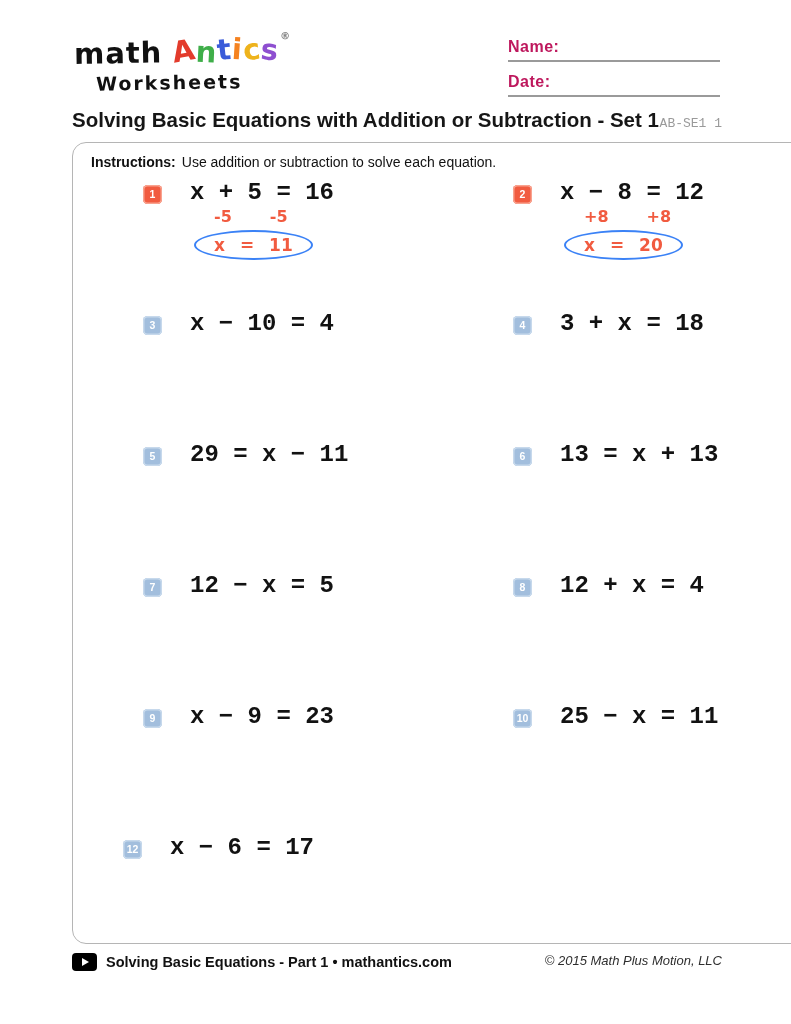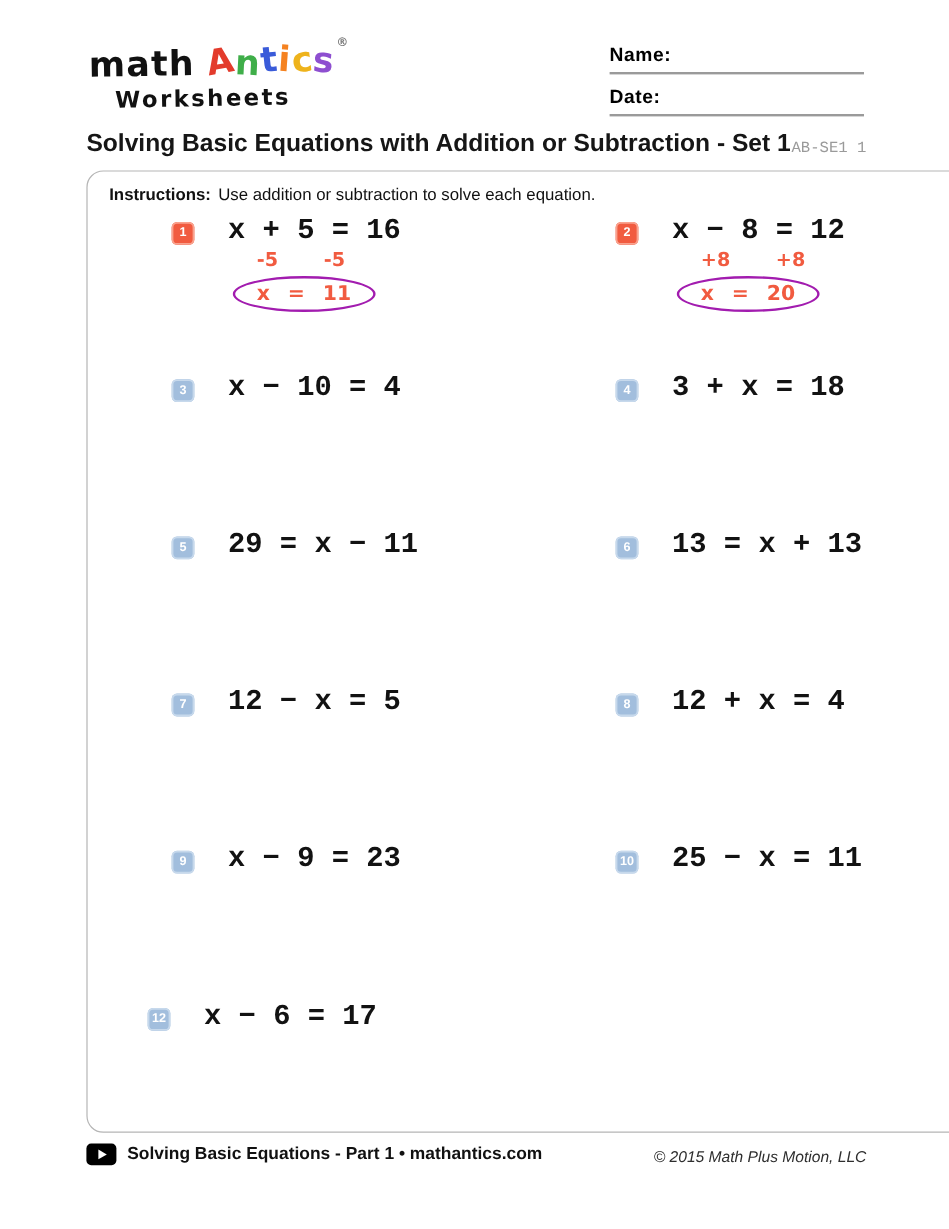--- a/index.html
+++ b/index.html
@@ -17,21 +17,21 @@
   .antics span:nth-child(3){ transform:rotate(-4deg); }
   .antics span:nth-child(4){ transform:rotate(6deg); }
   .antics span:nth-child(5){ transform:rotate(-5deg) translateY(1px); }
   .antics span:nth-child(6){ transform:rotate(7deg) translateY(2px); }
   .reg { font-size:10px; color:#7a7a7a; vertical-align:top; margin-left:1px; }
   .logo-sub { font-family:"DejaVu Sans", sans-serif; font-size:19px; font-weight:700; color:#111; margin:3px 0 0 22px; letter-spacing:2px; transform:rotate(-1deg); }
 
   
   .fields { position:absolute; left:508px; top:38px; width:212px; }
   .field-row { border-bottom:2px solid #9a9a9a; padding-bottom:3px; margin-bottom:11px; height:24px; }
-  .field-label { font-size:16px; font-weight:700; color:#000000; letter-spacing:0.5px; }
+  .field-label { font-size:16px; font-weight:700; color:#be185d; letter-spacing:0.5px; }
 
   
   .title-bar { position:absolute; left:72px; top:108px; width:650px; display:flex; justify-content:space-between; align-items:flex-end; }
   .title { font-size:20.5px; font-weight:700; color:#161616; }
   .doc-code { font-family:"Liberation Mono", monospace; font-size:13px; color:#9a9a9a; padding-bottom:1px; }
 
   
   .main-box { position:absolute; left:72px; top:142px; width:782px; height:802px; border:1.5px solid #b5b5b5; border-radius:14px; background:#fff; overflow:hidden; }
   .instructions { padding:11px 18px 0 18px; font-size:14px; color:#111; }
   .instructions .instr-label { font-weight:700; margin-right:6px; }
@@ -41,25 +41,25 @@
   .cell { display:flex; align-items:flex-start; }
   .cell.left  { padding-left:70px; }
   .cell.right { padding-left:50px; }
   .badge { flex:0 0 auto; width:19px; height:19px; margin-top:6px; border-radius:4.5px; color:#fff;
            font-size:10.5px; font-weight:700; line-height:19px; text-align:center; }
   .badge.orange { background:#f15b40; box-shadow:inset 0 0 0 1.5px #f9a38f; }
   .badge.blue   { background:#a2bedd; box-shadow:inset 0 0 0 1.5px #c7d9ec; }
   .work { margin-left:28px; }
   .eq { font-family:Liberation Mono, monospace; font-size:24px; font-weight:700; color:#121212; white-space:nowrap; }
   .steps { display:flex; gap:38px; margin:1px 0 0 24px; color:#f15b40; font-family:"DejaVu Sans", sans-serif; font-size:16px; font-weight:700; }
-  .ellipse { display:inline-block; margin:4px 0 0 4px; border:2px solid #a21caf; border-radius:50%; padding:3px 18px;
+  .ellipse { display:inline-block; margin:4px 0 0 4px; border:2px solid #3b82f6; border-radius:50%; padding:3px 18px;
              color:#f15b40; font-family:"DejaVu Sans", sans-serif; font-size:17px; font-weight:700; word-spacing:9px; white-space:nowrap; }
 
   
-  .footer { position:absolute; left:72px; top:953px; width:650px; display:flex; justify-content:space-between; align-items:flex-end; }
+  .footer { position:absolute; left:72px; top:953px; width:650px; display:flex; justify-content:space-between; align-items:flex-start; }
   .footer-left { display:flex; align-items:center; gap:9px; }
   .play { width:25px; height:18px; background:#000; border-radius:4px; display:flex; align-items:center; justify-content:center; }
   .play-tri { width:0; height:0; border-left:7px solid #fff; border-top:4.5px solid transparent; border-bottom:4.5px solid transparent; margin-left:2px; }
   .footer-title { font-size:14.5px; font-weight:700; color:#111; }
   .copyright { font-size:13px; font-style:italic; color:#2e2e2e; }
 </style>
 </head>
 <body>
 
 <div class="page">

